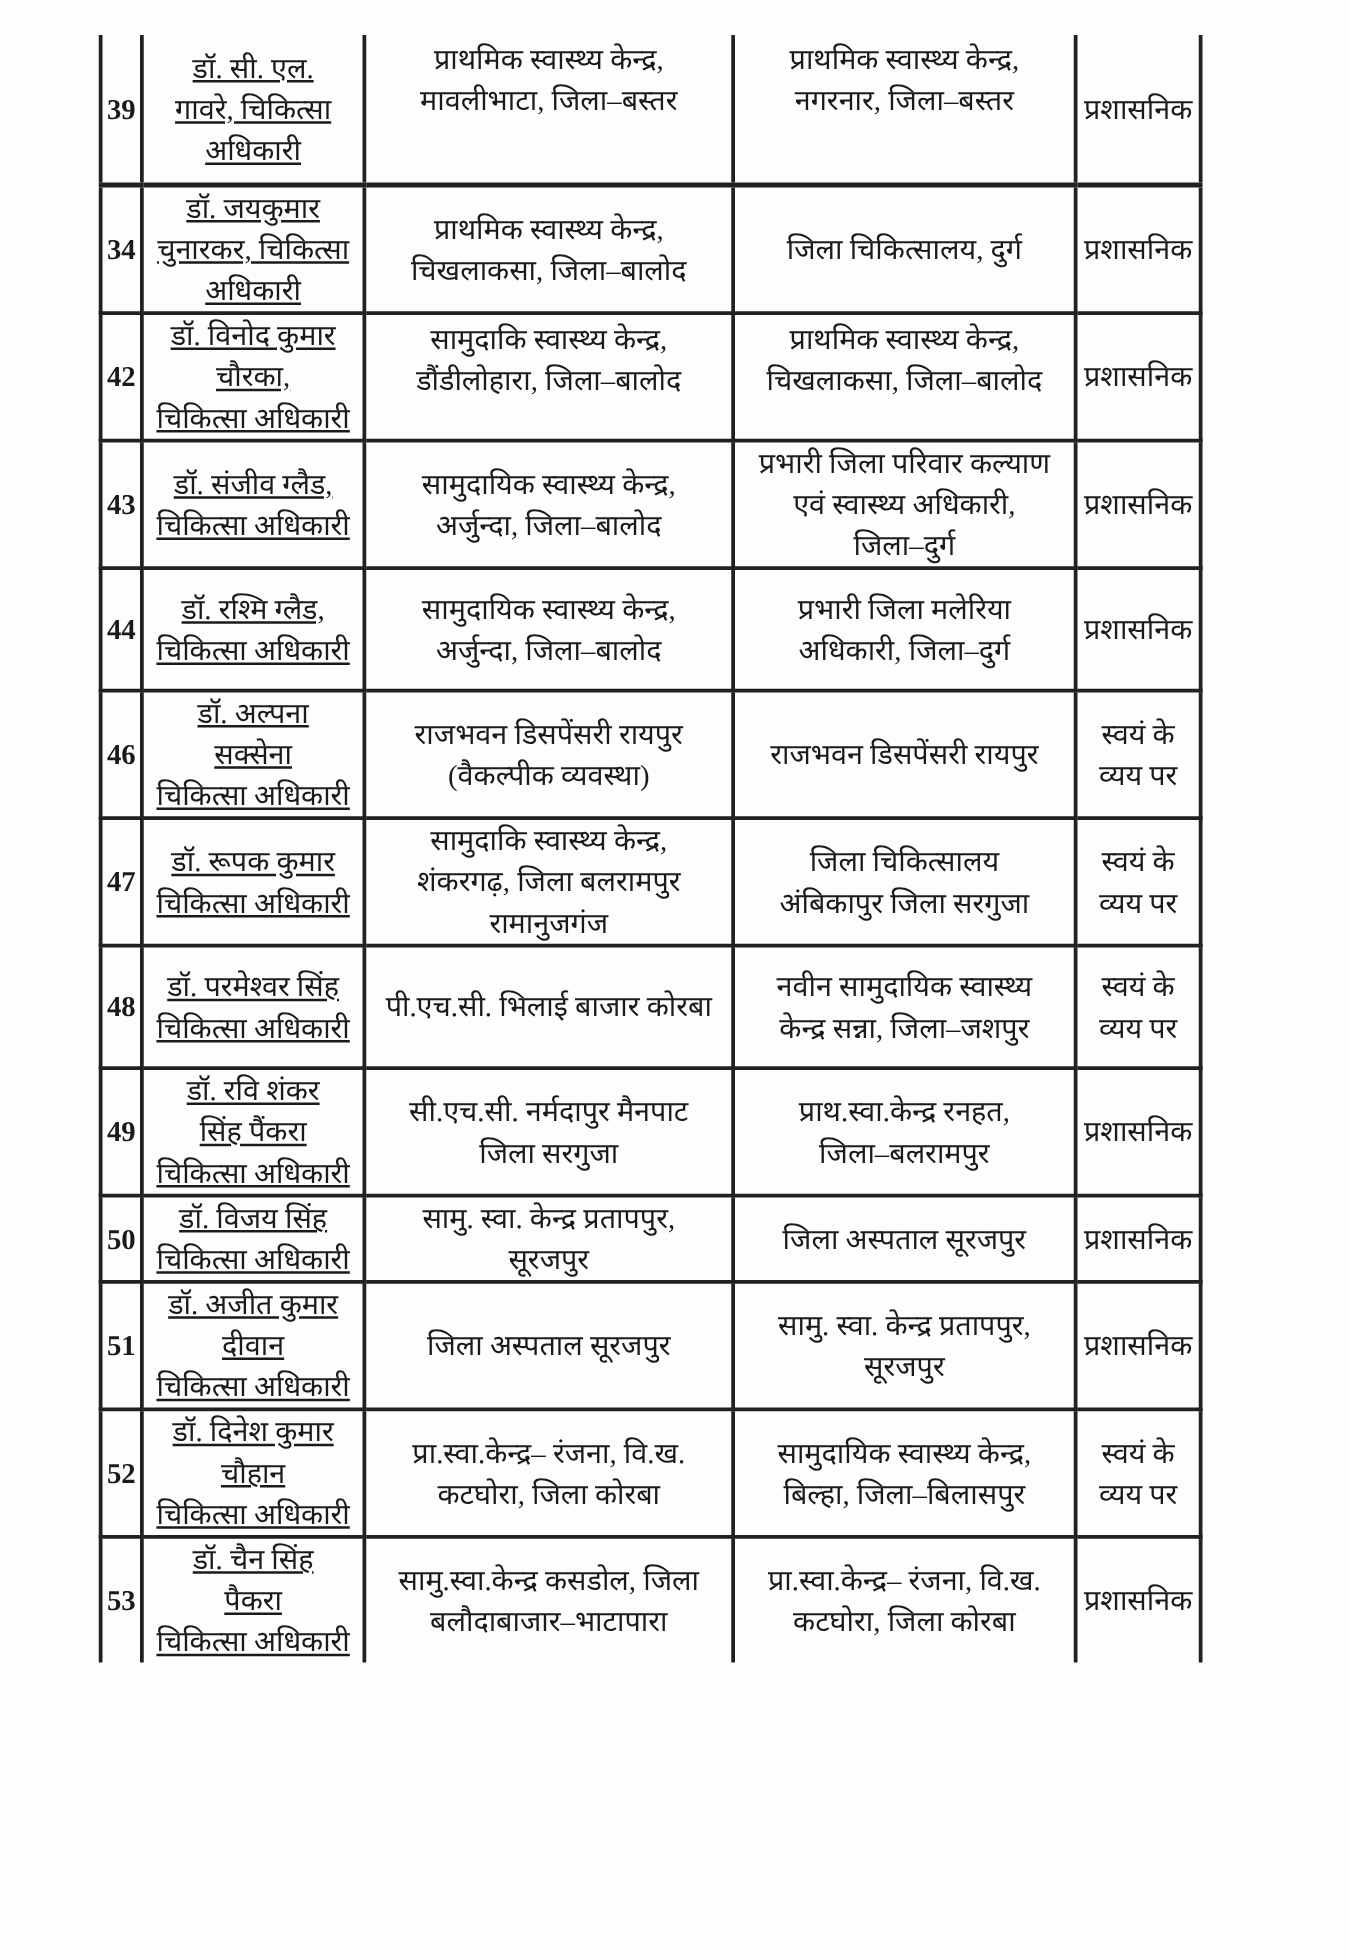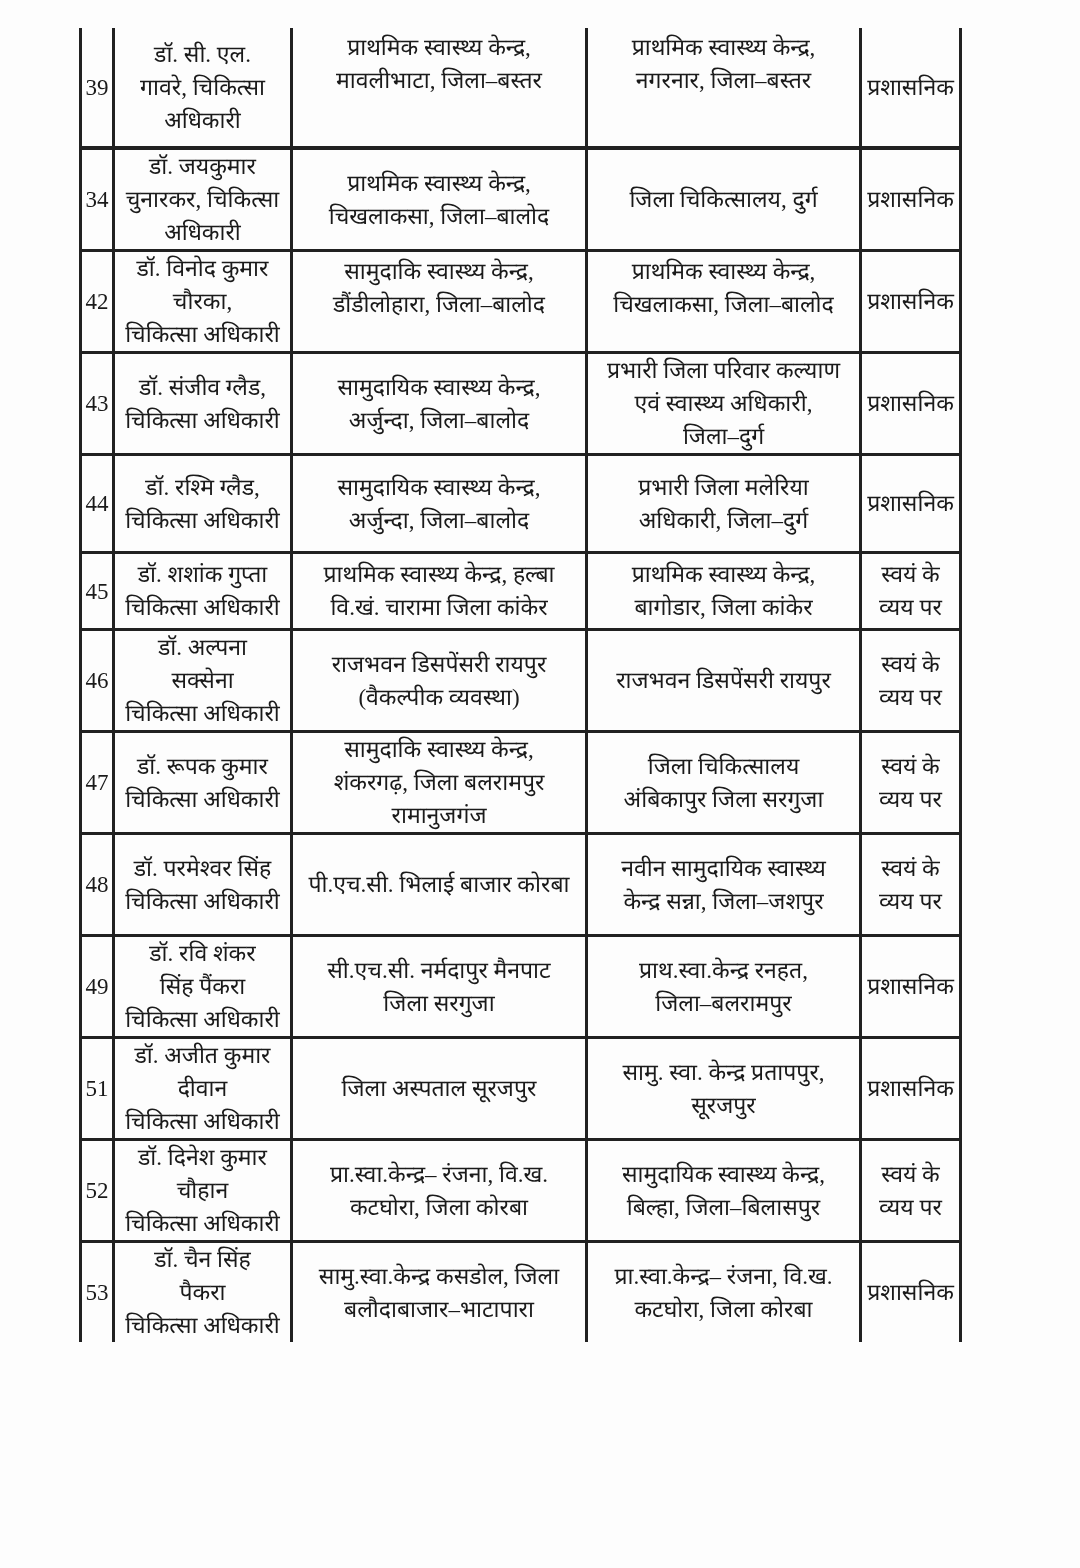--- a/index.html
+++ b/index.html
@@ -58,22 +58,22 @@
   .scan-table tr:nth-child(13) { height: 97px;  }
   .scan-table tr:nth-child(14) { height: 115px; }
   .scan-table tr:nth-child(15) { height: 165px; }
 
   .col-sno  { width: 33px;  }
   .col-officer { width: 178px; }
   .col-from { width: 295px; }
   .col-to   { width: 274px; }
   .col-mode { width: 100px; }
 
-  td.cell-sno { padding: 0 1px; }
-  td.cell-officer { padding: 0 2px; }
+  td.cell-sno { padding: 0 1px; font-weight: bold; }
+  td.cell-officer { padding: 0 2px; text-decoration: underline; }
 
   
   .scan-table tr:nth-child(1) td.cell-from,
   .scan-table tr:nth-child(1) td.cell-to,
   .scan-table tr:nth-child(3) td.cell-from,
   .scan-table tr:nth-child(3) td.cell-to {
     vertical-align: top;
     padding-top: 3px;
   }
 </style>
@@ -137,31 +137,20 @@
           <td class="cell-sno">44</td>
           <td class="cell-officer">डॉ. रश्मि ग्लैड,
 चिकित्सा अधिकारी</td>
           <td class="cell-from">सामुदायिक स्वास्थ्य केन्द्र,
 अर्जुन्दा, जिला–बालोद</td>
           <td class="cell-to">प्रभारी जिला मलेरिया
 अधिकारी, जिला–दुर्ग</td>
           <td class="cell-mode">प्रशासनिक</td>
         </tr>
         <tr>
-          <td class="cell-sno">45</td>
-          <td class="cell-officer">डॉ. शशांक गुप्ता
-चिकित्सा अधिकारी</td>
-          <td class="cell-from">प्राथमिक स्वास्थ्य केन्द्र, हल्बा
-वि.खं. चारामा जिला कांकेर</td>
-          <td class="cell-to">प्राथमिक स्वास्थ्य केन्द्र,
-बागोडार, जिला कांकेर</td>
-          <td class="cell-mode">स्वयं के
-व्यय पर</td>
-        </tr>
-        <tr>
           <td class="cell-sno">46</td>
           <td class="cell-officer">डॉ. अल्पना
 सक्सेना
 चिकित्सा अधिकारी</td>
           <td class="cell-from">राजभवन डिसपेंसरी रायपुर
 (वैकल्पीक व्यवस्था)</td>
           <td class="cell-to">राजभवन डिसपेंसरी रायपुर</td>
           <td class="cell-mode">स्वयं के
 व्यय पर</td>
         </tr>
@@ -192,20 +181,29 @@
           <td class="cell-officer">डॉ. रवि शंकर
 सिंह पैंकरा
 चिकित्सा अधिकारी</td>
           <td class="cell-from">सी.एच.सी. नर्मदापुर मैनपाट
 जिला सरगुजा</td>
           <td class="cell-to">प्राथ.स्वा.केन्द्र रनहत,
 जिला–बलरामपुर</td>
           <td class="cell-mode">प्रशासनिक</td>
         </tr>
         <tr>
+          <td class="cell-sno">50</td>
+          <td class="cell-officer">डॉ. विजय सिंह
+चिकित्सा अधिकारी</td>
+          <td class="cell-from">सामु. स्वा. केन्द्र प्रतापपुर,
+सूरजपुर</td>
+          <td class="cell-to">जिला अस्पताल सूरजपुर</td>
+          <td class="cell-mode">प्रशासनिक</td>
+        </tr>
+        <tr>
           <td class="cell-sno">51</td>
           <td class="cell-officer">डॉ. अजीत कुमार
 दीवान
 चिकित्सा अधिकारी</td>
           <td class="cell-from">जिला अस्पताल सूरजपुर</td>
           <td class="cell-to">सामु. स्वा. केन्द्र प्रतापपुर,
 सूरजपुर</td>
           <td class="cell-mode">प्रशासनिक</td>
         </tr>
         <tr>

